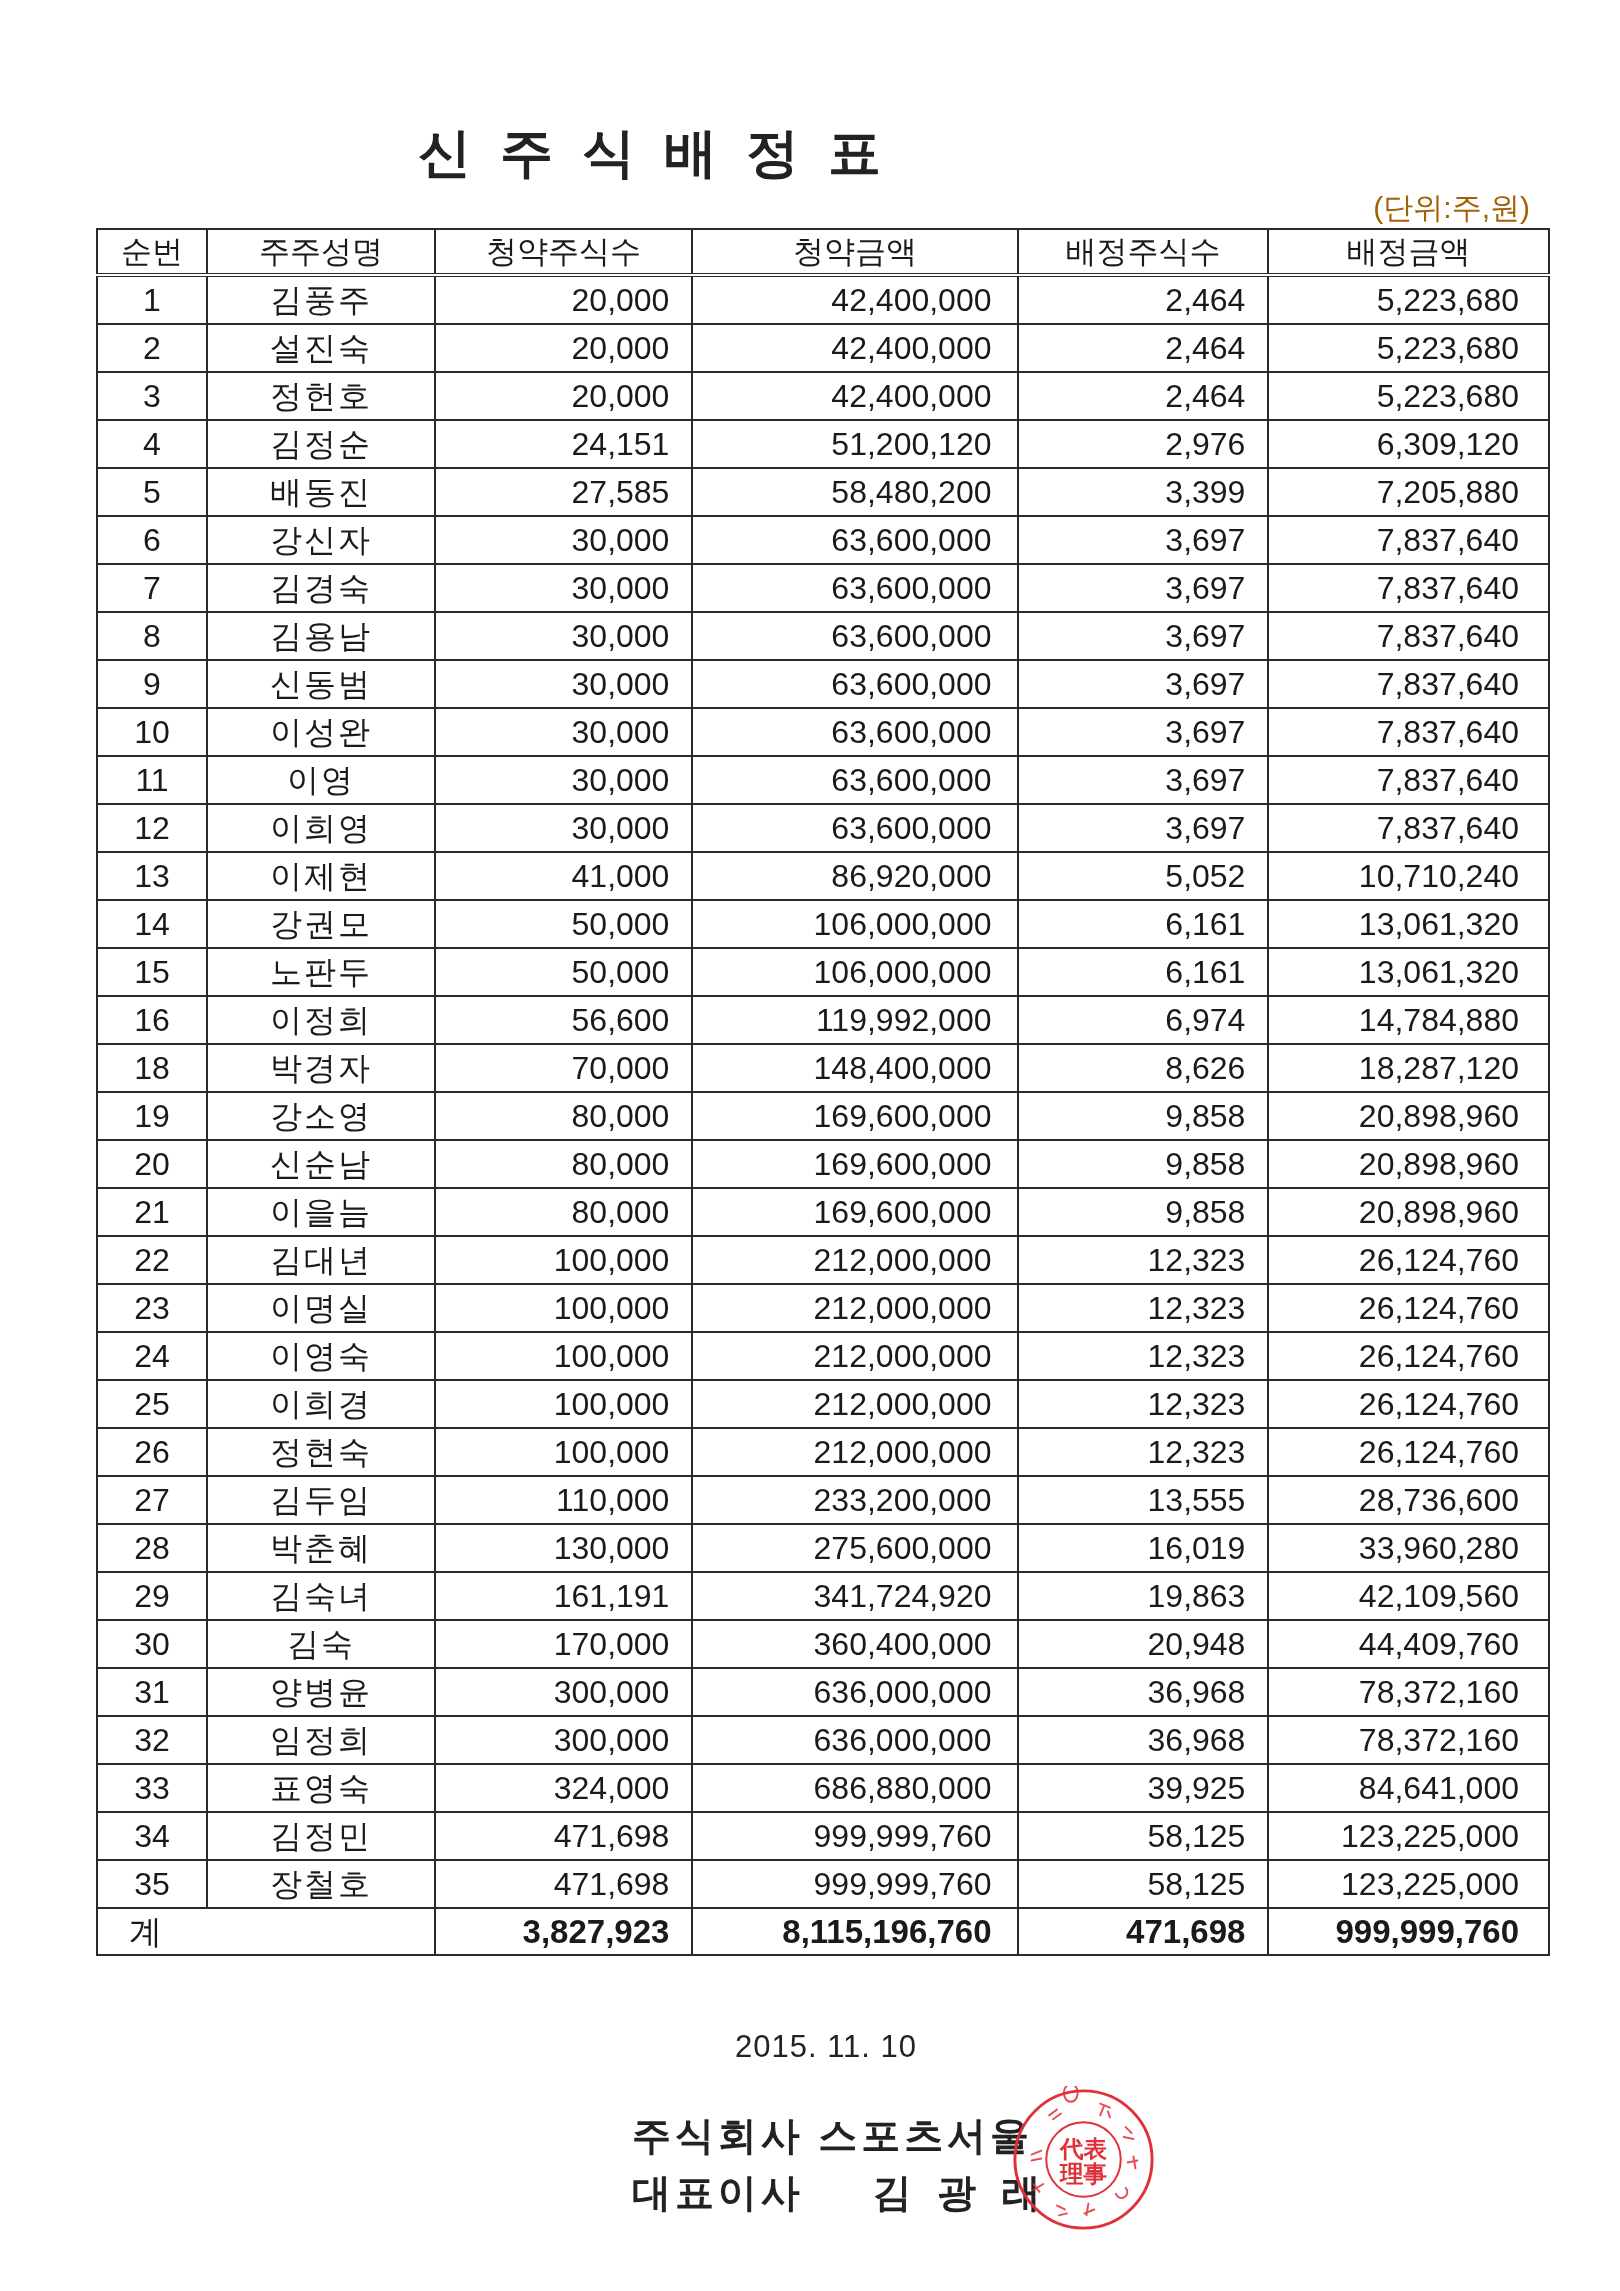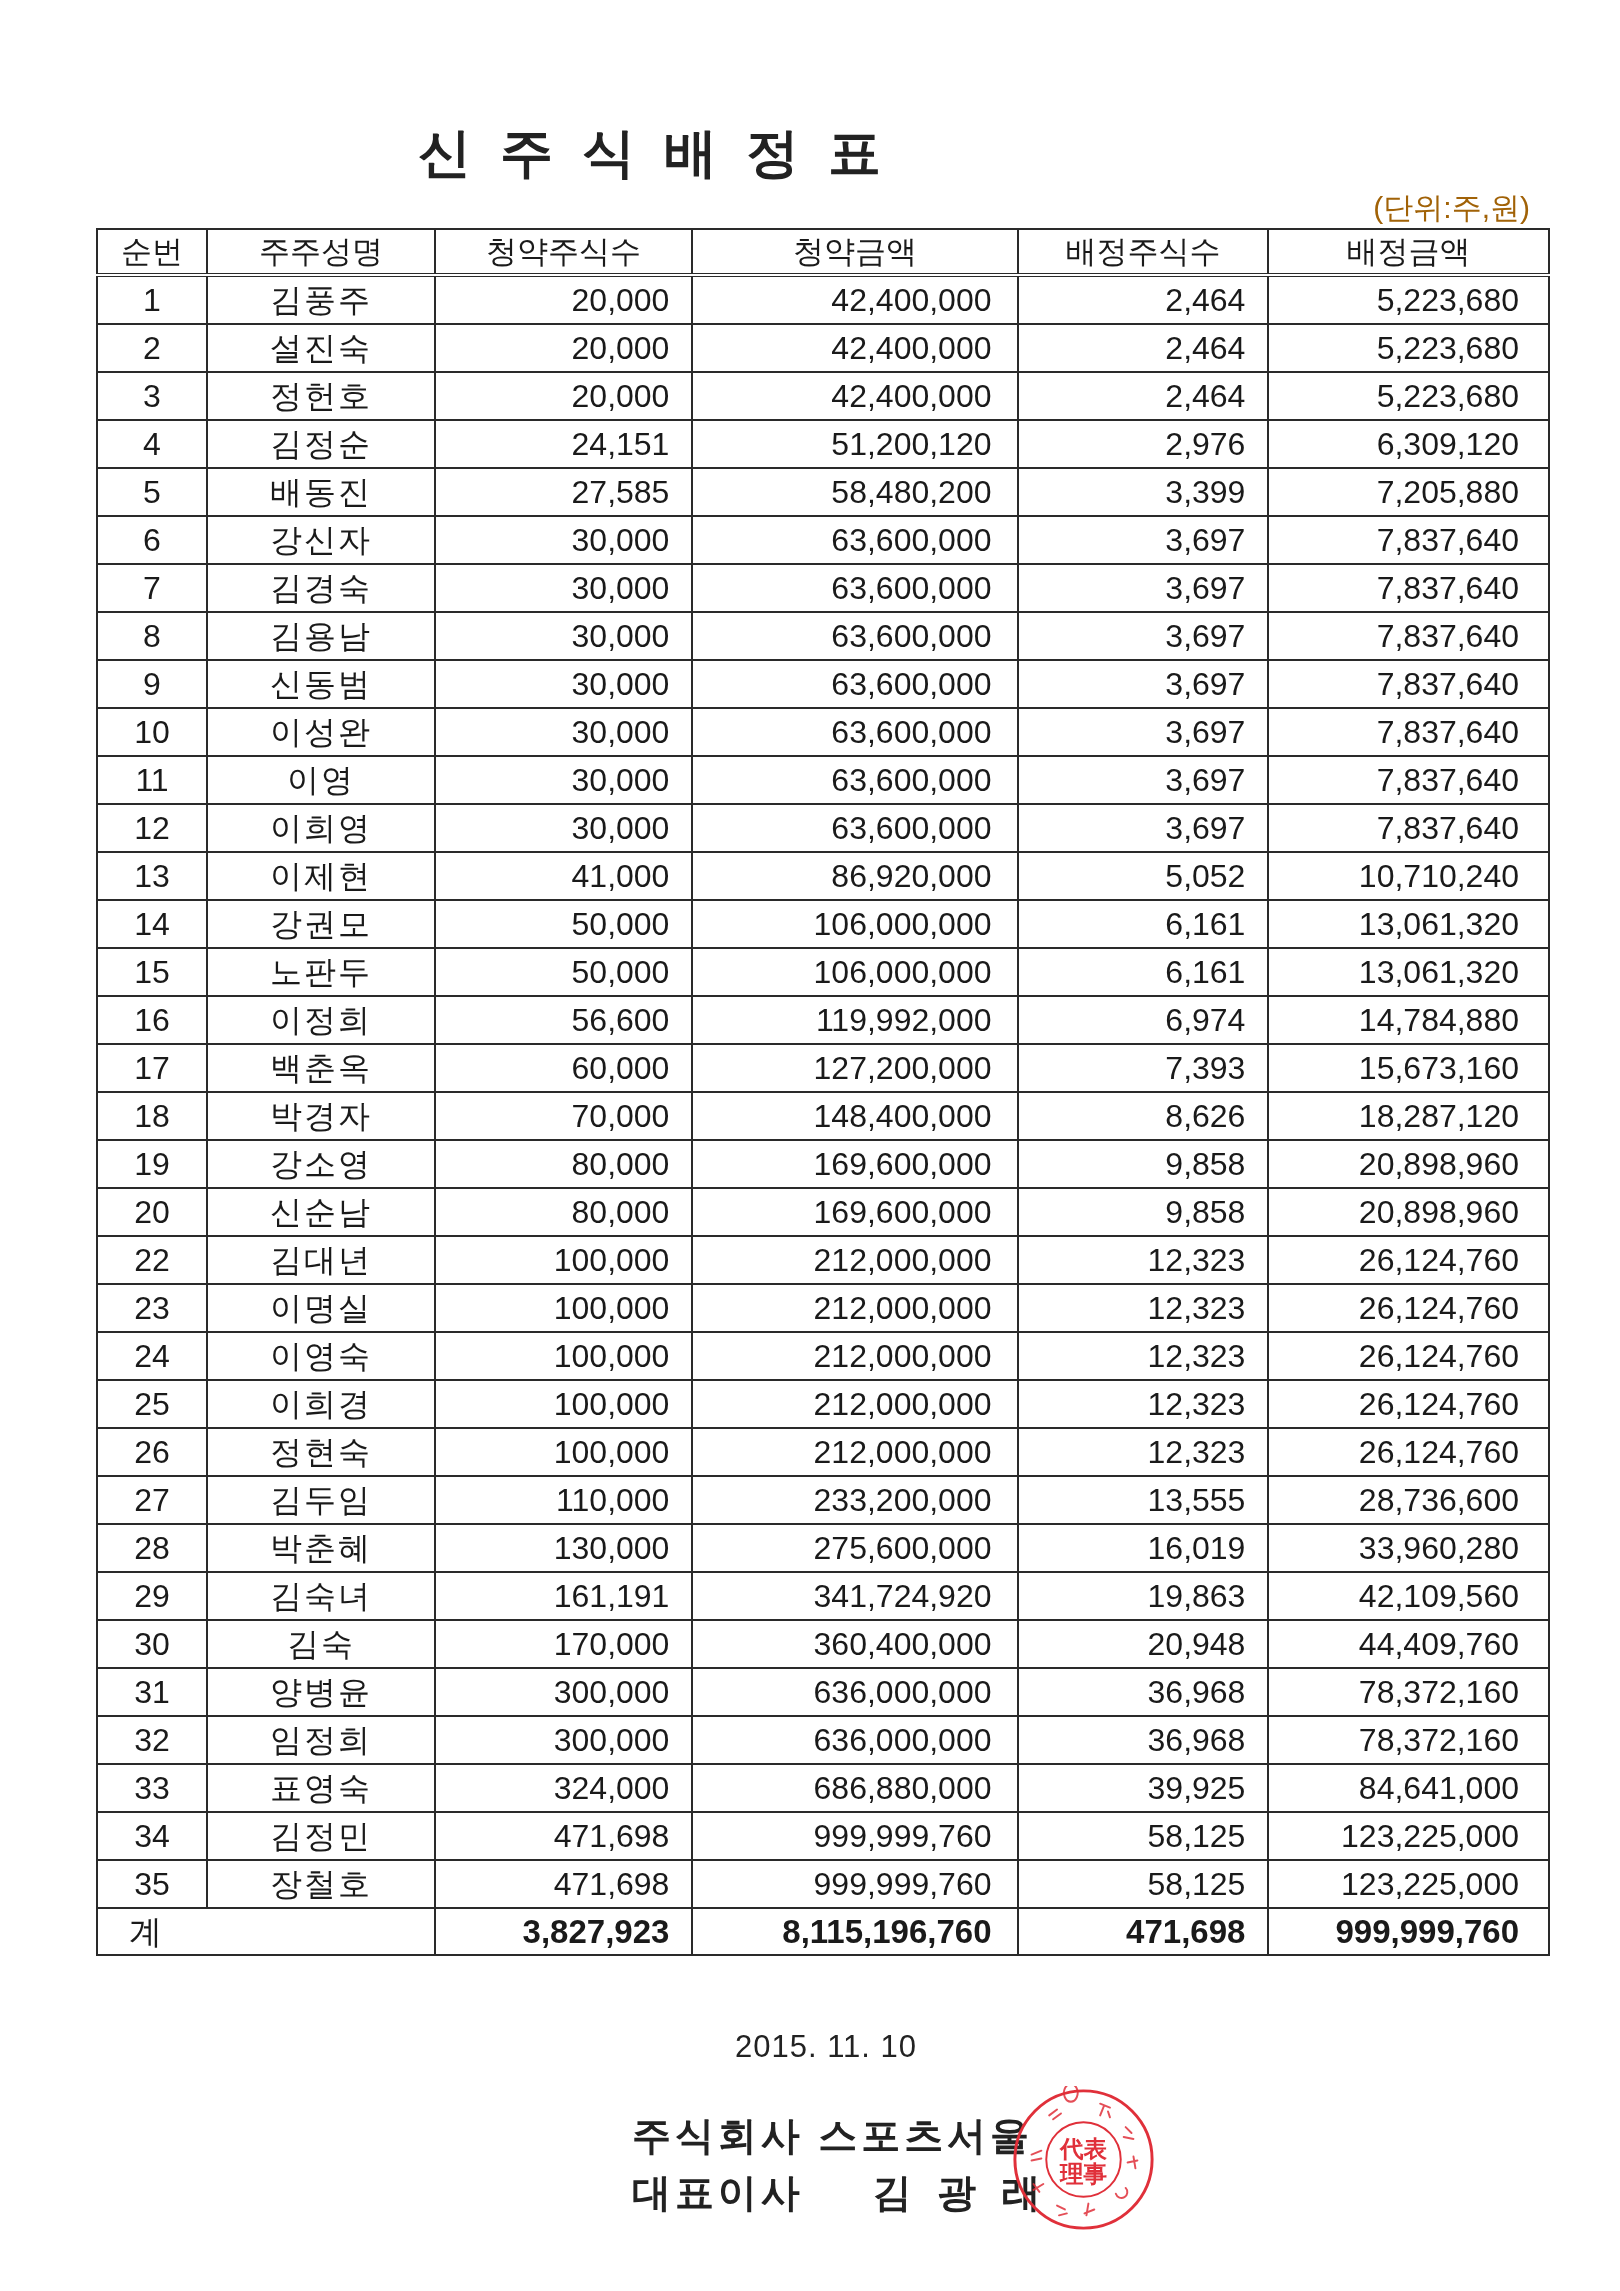--- a/index.html
+++ b/index.html
@@ -275,46 +275,46 @@
       </tr>
       <tr>
         <td class="no">16</td>
         <td class="name">이정희</td>
         <td class="num">56,600</td>
         <td class="num r">119,992,000</td>
         <td class="num">6,974</td>
         <td class="num r2">14,784,880</td>
       </tr>
       <tr>
-        <td class="no">17</td>
-        <td class="name">백춘옥</td>
-        <td class="num">60,000</td>
-        <td class="num r">127,200,000</td>
-        <td class="num">7,393</td>
-        <td class="num r2">15,673,160</td>
-      </tr>
-      <tr>
         <td class="no">18</td>
         <td class="name">박경자</td>
         <td class="num">70,000</td>
         <td class="num r">148,400,000</td>
         <td class="num">8,626</td>
         <td class="num r2">18,287,120</td>
       </tr>
       <tr>
         <td class="no">19</td>
         <td class="name">강소영</td>
         <td class="num">80,000</td>
         <td class="num r">169,600,000</td>
         <td class="num">9,858</td>
         <td class="num r2">20,898,960</td>
       </tr>
       <tr>
         <td class="no">20</td>
         <td class="name">신순남</td>
+        <td class="num">80,000</td>
+        <td class="num r">169,600,000</td>
+        <td class="num">9,858</td>
+        <td class="num r2">20,898,960</td>
+      </tr>
+      <tr>
+        <td class="no">21</td>
+        <td class="name">이을늠</td>
         <td class="num">80,000</td>
         <td class="num r">169,600,000</td>
         <td class="num">9,858</td>
         <td class="num r2">20,898,960</td>
       </tr>
       <tr>
         <td class="no">22</td>
         <td class="name">김대년</td>
         <td class="num">100,000</td>
         <td class="num r">212,000,000</td>

